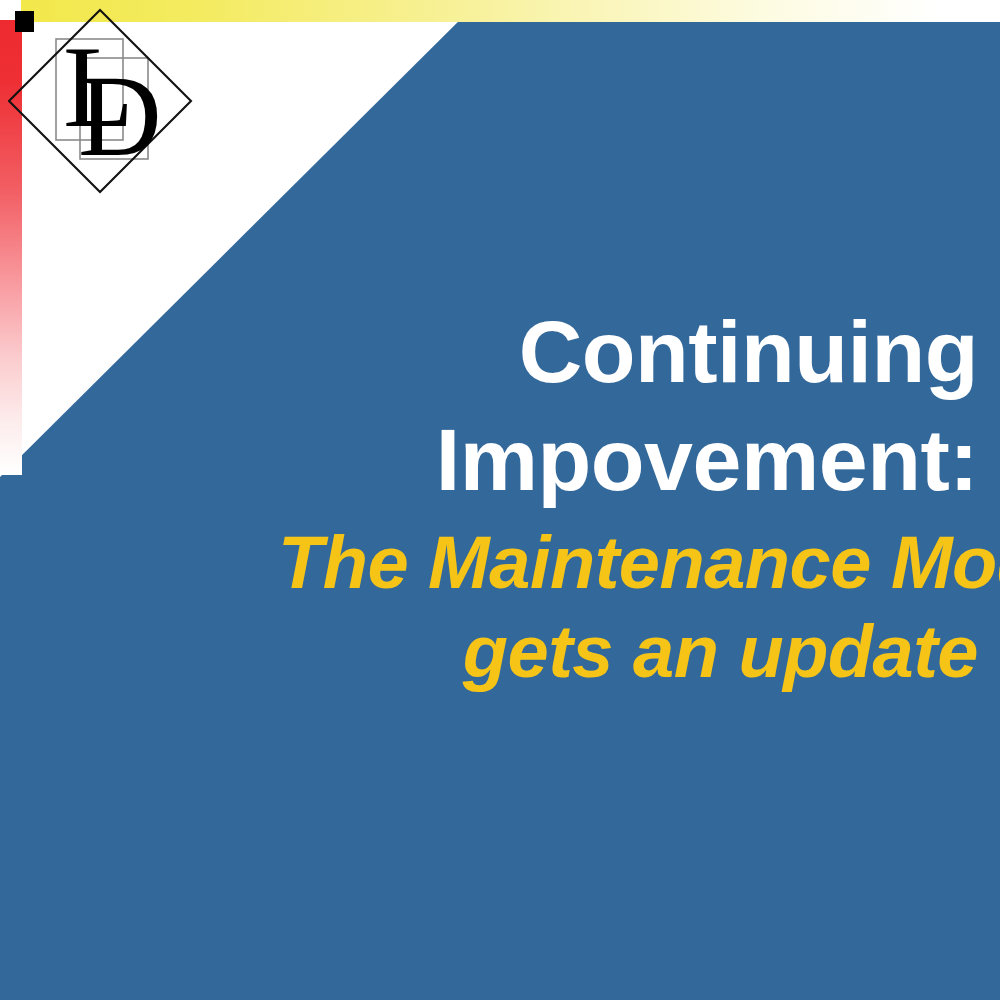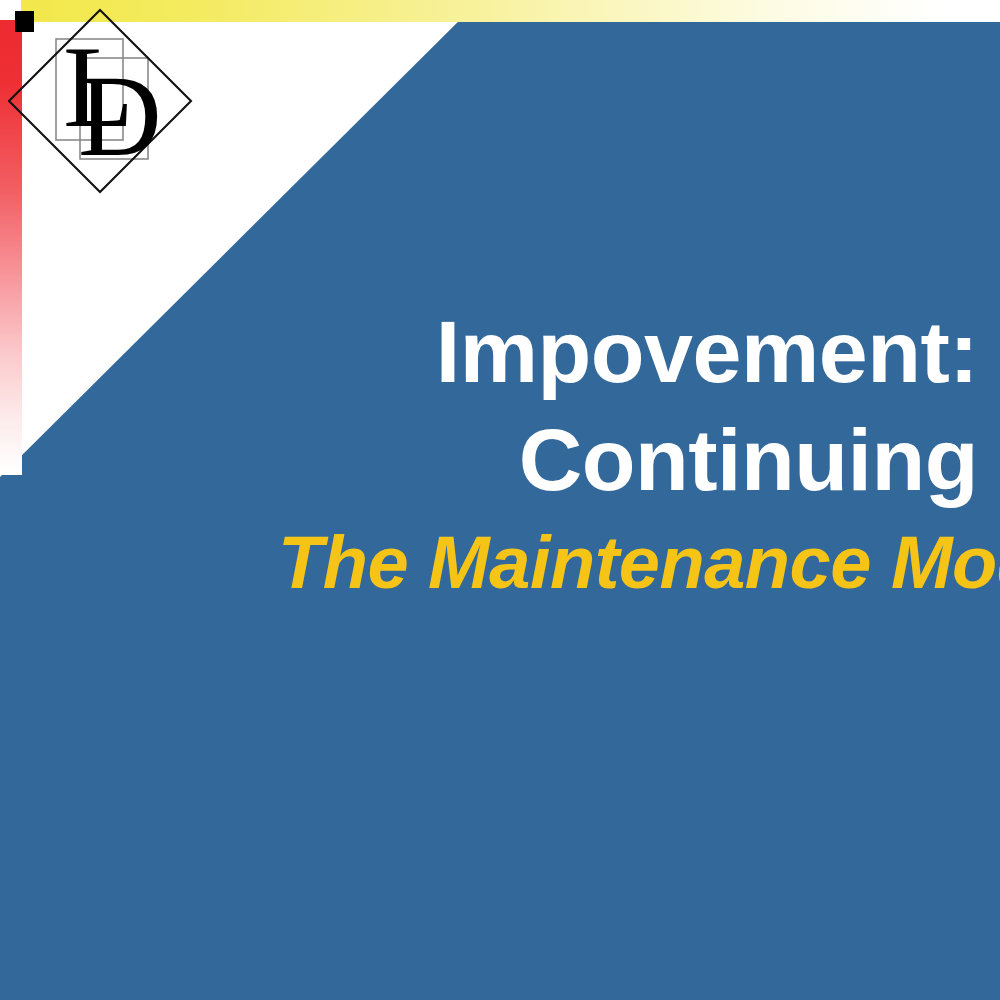--- a/index.html
+++ b/index.html
@@ -128,23 +128,24 @@
       <polygon points="92,2 183,93 92,184 1,93" fill="none" stroke="#111111" stroke-width="2.1"></polygon>
 
       <text x="55" y="118" font-family="'Liberation Serif', serif" font-size="116" fill="#000000">L</text>
       <text x="70" y="147" font-family="'Liberation Serif', serif" font-size="116" fill="#000000">D</text>
     </svg>
   </div>
 
   <div class="text-block">
 
     <div>
+      <span class="title-line">Continuing</span>
       <span class="title-line">Impovement:</span>
-      <span class="title-line">Continuing</span>
     </div>
 
     <div class="subtitle-wrap">
       <span class="subtitle-line">The Maintenance Module</span>
+      <span class="subtitle-line">gets an update</span>
     </div>
 
   </div>
 
 </div>
 
 </body></html>

